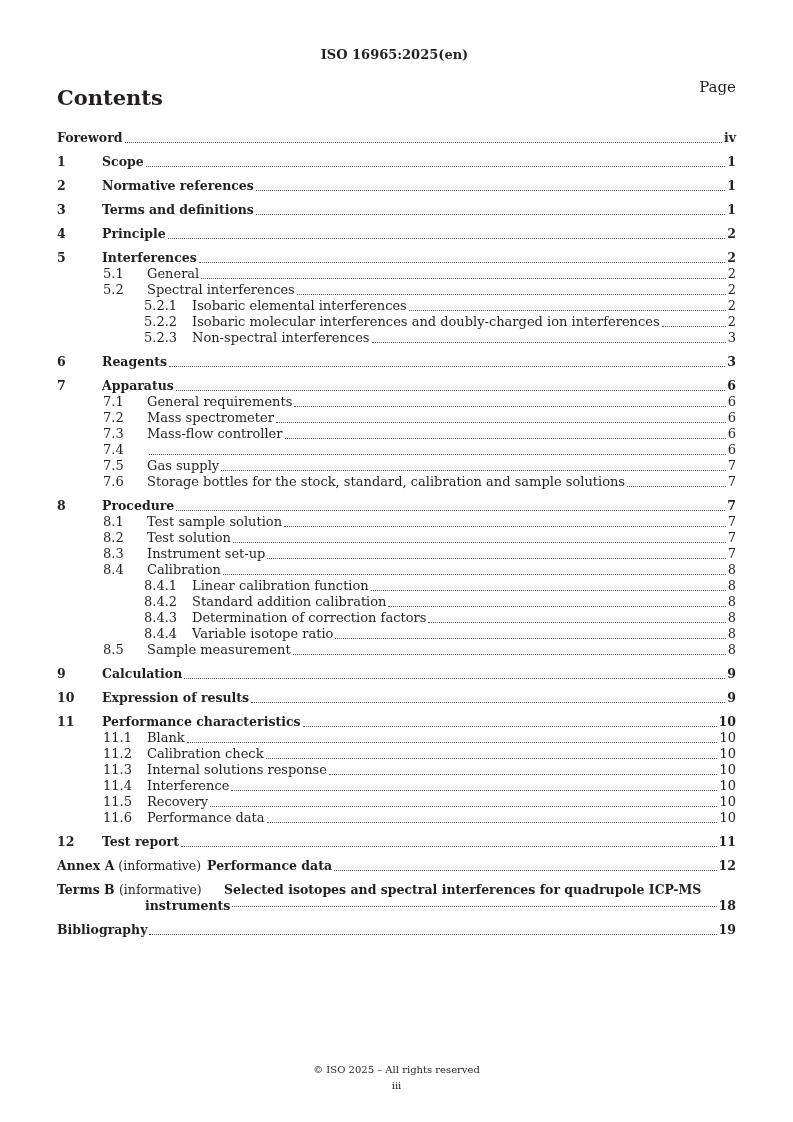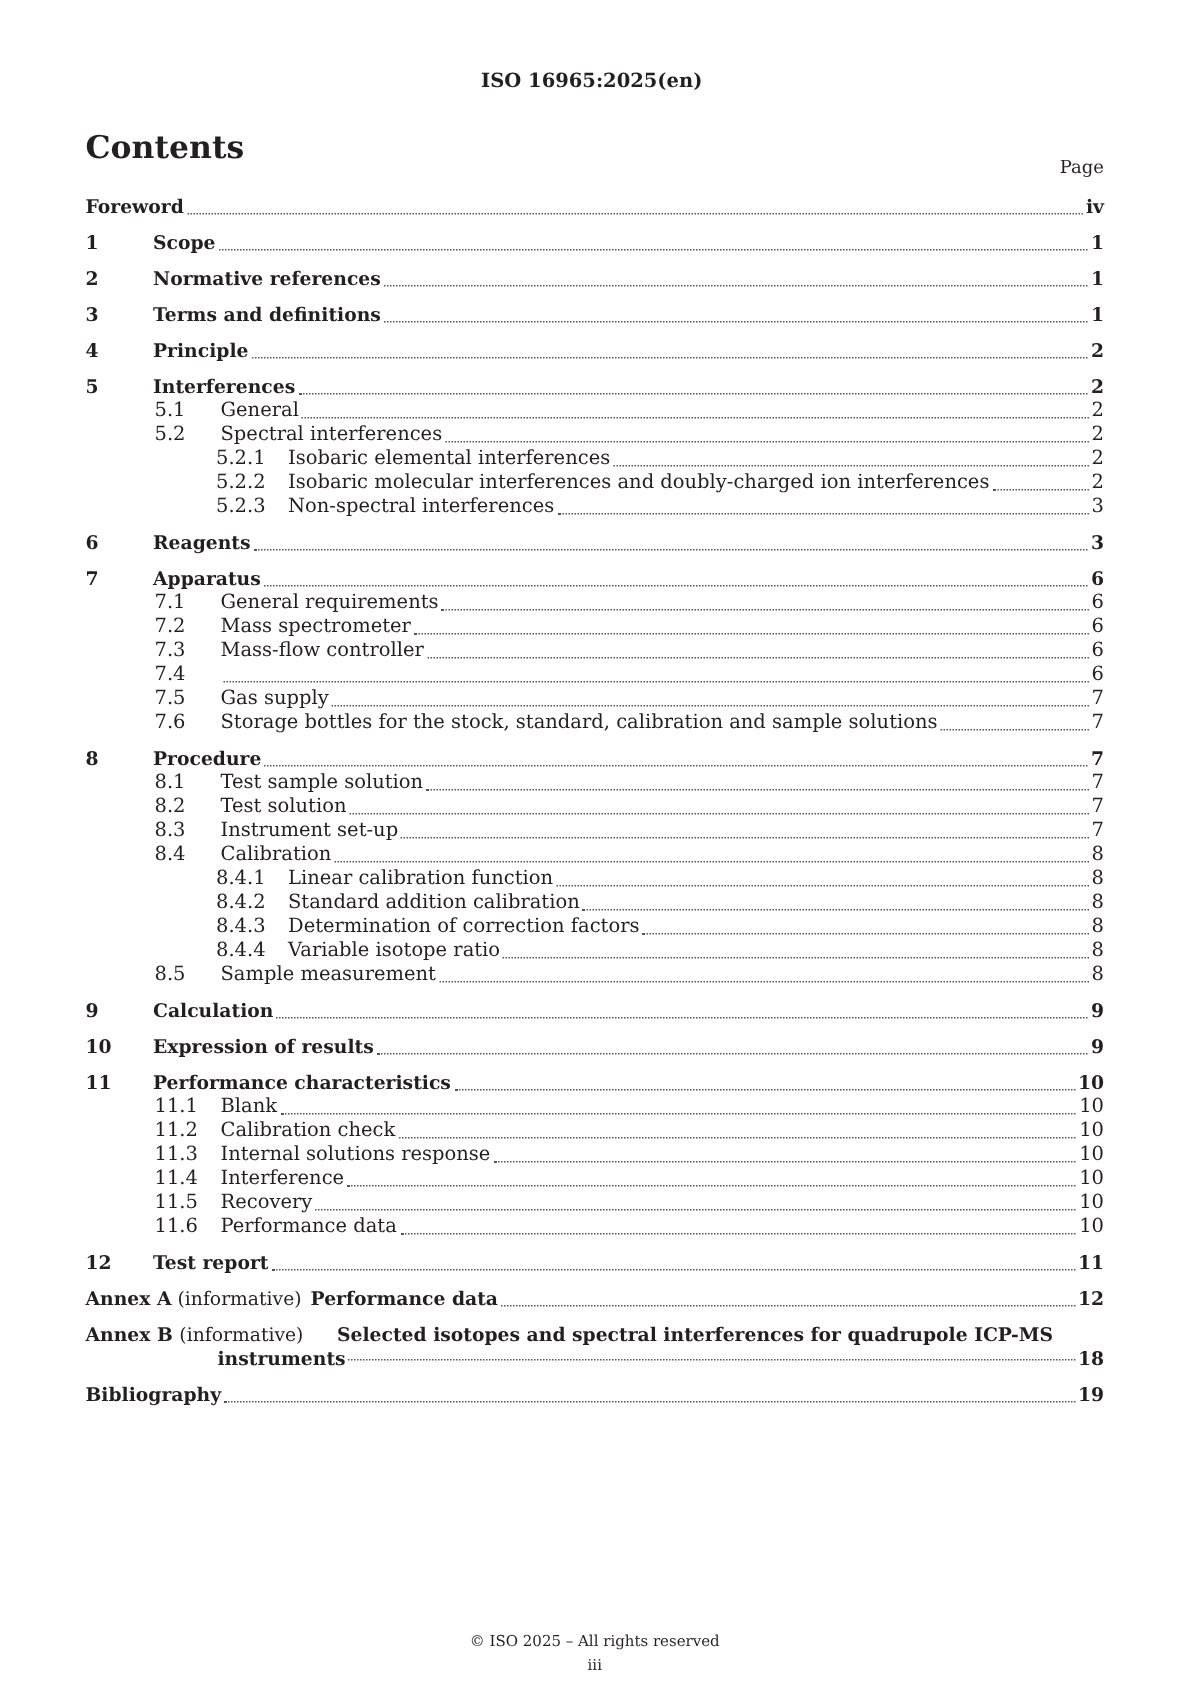--- a/index.html
+++ b/index.html
@@ -1,39 +1,39 @@
 <!DOCTYPE html>
 <html><head>
 <meta charset="utf-8">
 <style>
   html, body { margin: 0; padding: 0; background: #ffffff; }
   body { width: 793px; height: 1122px; position: relative; overflow: hidden;
          font-family: "DejaVu Serif", "Liberation Serif", serif; color: #231f20; }
   .doc-id { position: absolute; top: 47px; left: 0; width: 789px; text-align: center;
             font-weight: bold; font-size: 13px; }
   .contents-title { position: absolute; top: 85px; left: 57px; font-weight: bold; font-size: 21px; }
-  .page-label { position: absolute; top: 104px; right: 57px; font-size: 12px; }
+  .page-label { position: absolute; top: 78px; right: 57px; font-size: 15px; }
   .toc { position: absolute; top: 130px; left: 57px; width: 679px; }
   .row { position: relative; display: flex; align-items: flex-end; height: 16px; line-height: 16px; }
   .row.l1 { font-weight: bold; font-size: 12.5px; }
   .row.l2, .row.l3 { font-size: 13px; }
   .row .num { flex: none; }
   .row.l1 .num { width: 45px; }
   .row.l2 .num { margin-left: 46px; width: 44px; }
   .row.l3 .num { margin-left: 87px; width: 48px; }
   .row .title { flex: none; white-space: nowrap; }
   .row .leader { flex: 1; border-bottom: 1px dotted #555; margin: 0 2px; height: 0; transform: translateY(-3px); min-width: 4px; }
   .row .pg { flex: none; text-align: right; }
   .gap { height: 8px; }
   .annex .normal { font-weight: normal; }
   .annex-b { font-weight: bold; font-size: 12.5px; line-height: 16px; }
   .annex-b .line1 { white-space: nowrap; }
   .annex-b .line2 { display: flex; align-items: baseline; padding-left: 88px; }
   .annex-b .leader { flex: 1; border-bottom: 1px dotted #555; margin: 0 2px; transform: translateY(-3px); }
-  .footer { position: absolute; top: 1087px; left: 0; width: 793px; text-align: center; font-size: 10px; line-height: 16px; }
+  .footer { position: absolute; top: 1062px; left: 0; width: 793px; text-align: center; font-size: 10px; line-height: 16px; }
 </style>
 </head>
 <body>
 
 <div class="doc-id">ISO 16965:2025(en)</div>
 <div class="contents-title">Contents</div>
 <div class="page-label">Page</div>
 
 <div class="toc">
   <div class="row l1">
@@ -284,21 +284,21 @@
   <div class="row l1 annex">
     <span class="title">Annex A</span>
     <span class="title normal" style="margin-left:4px">(informative)</span>
     <span class="title" style="margin-left:6px">Performance data</span>
     <span class="leader"></span>
     <span class="pg">12</span>
   </div>
   <div class="gap"></div>
   <div class="annex-b">
     <div class="line1">
-      <span>Annex B</span>
+      <span>Terms B</span>
       <span style="font-weight:normal">(informative)</span>
       <span style="margin-left:18px">Selected isotopes and spectral interferences for quadrupole ICP-MS</span>
     </div>
     <div class="line2">
       <span>instruments</span>
       <span class="leader"></span>
       <span>18</span>
     </div>
   </div>
   <div class="gap"></div>

